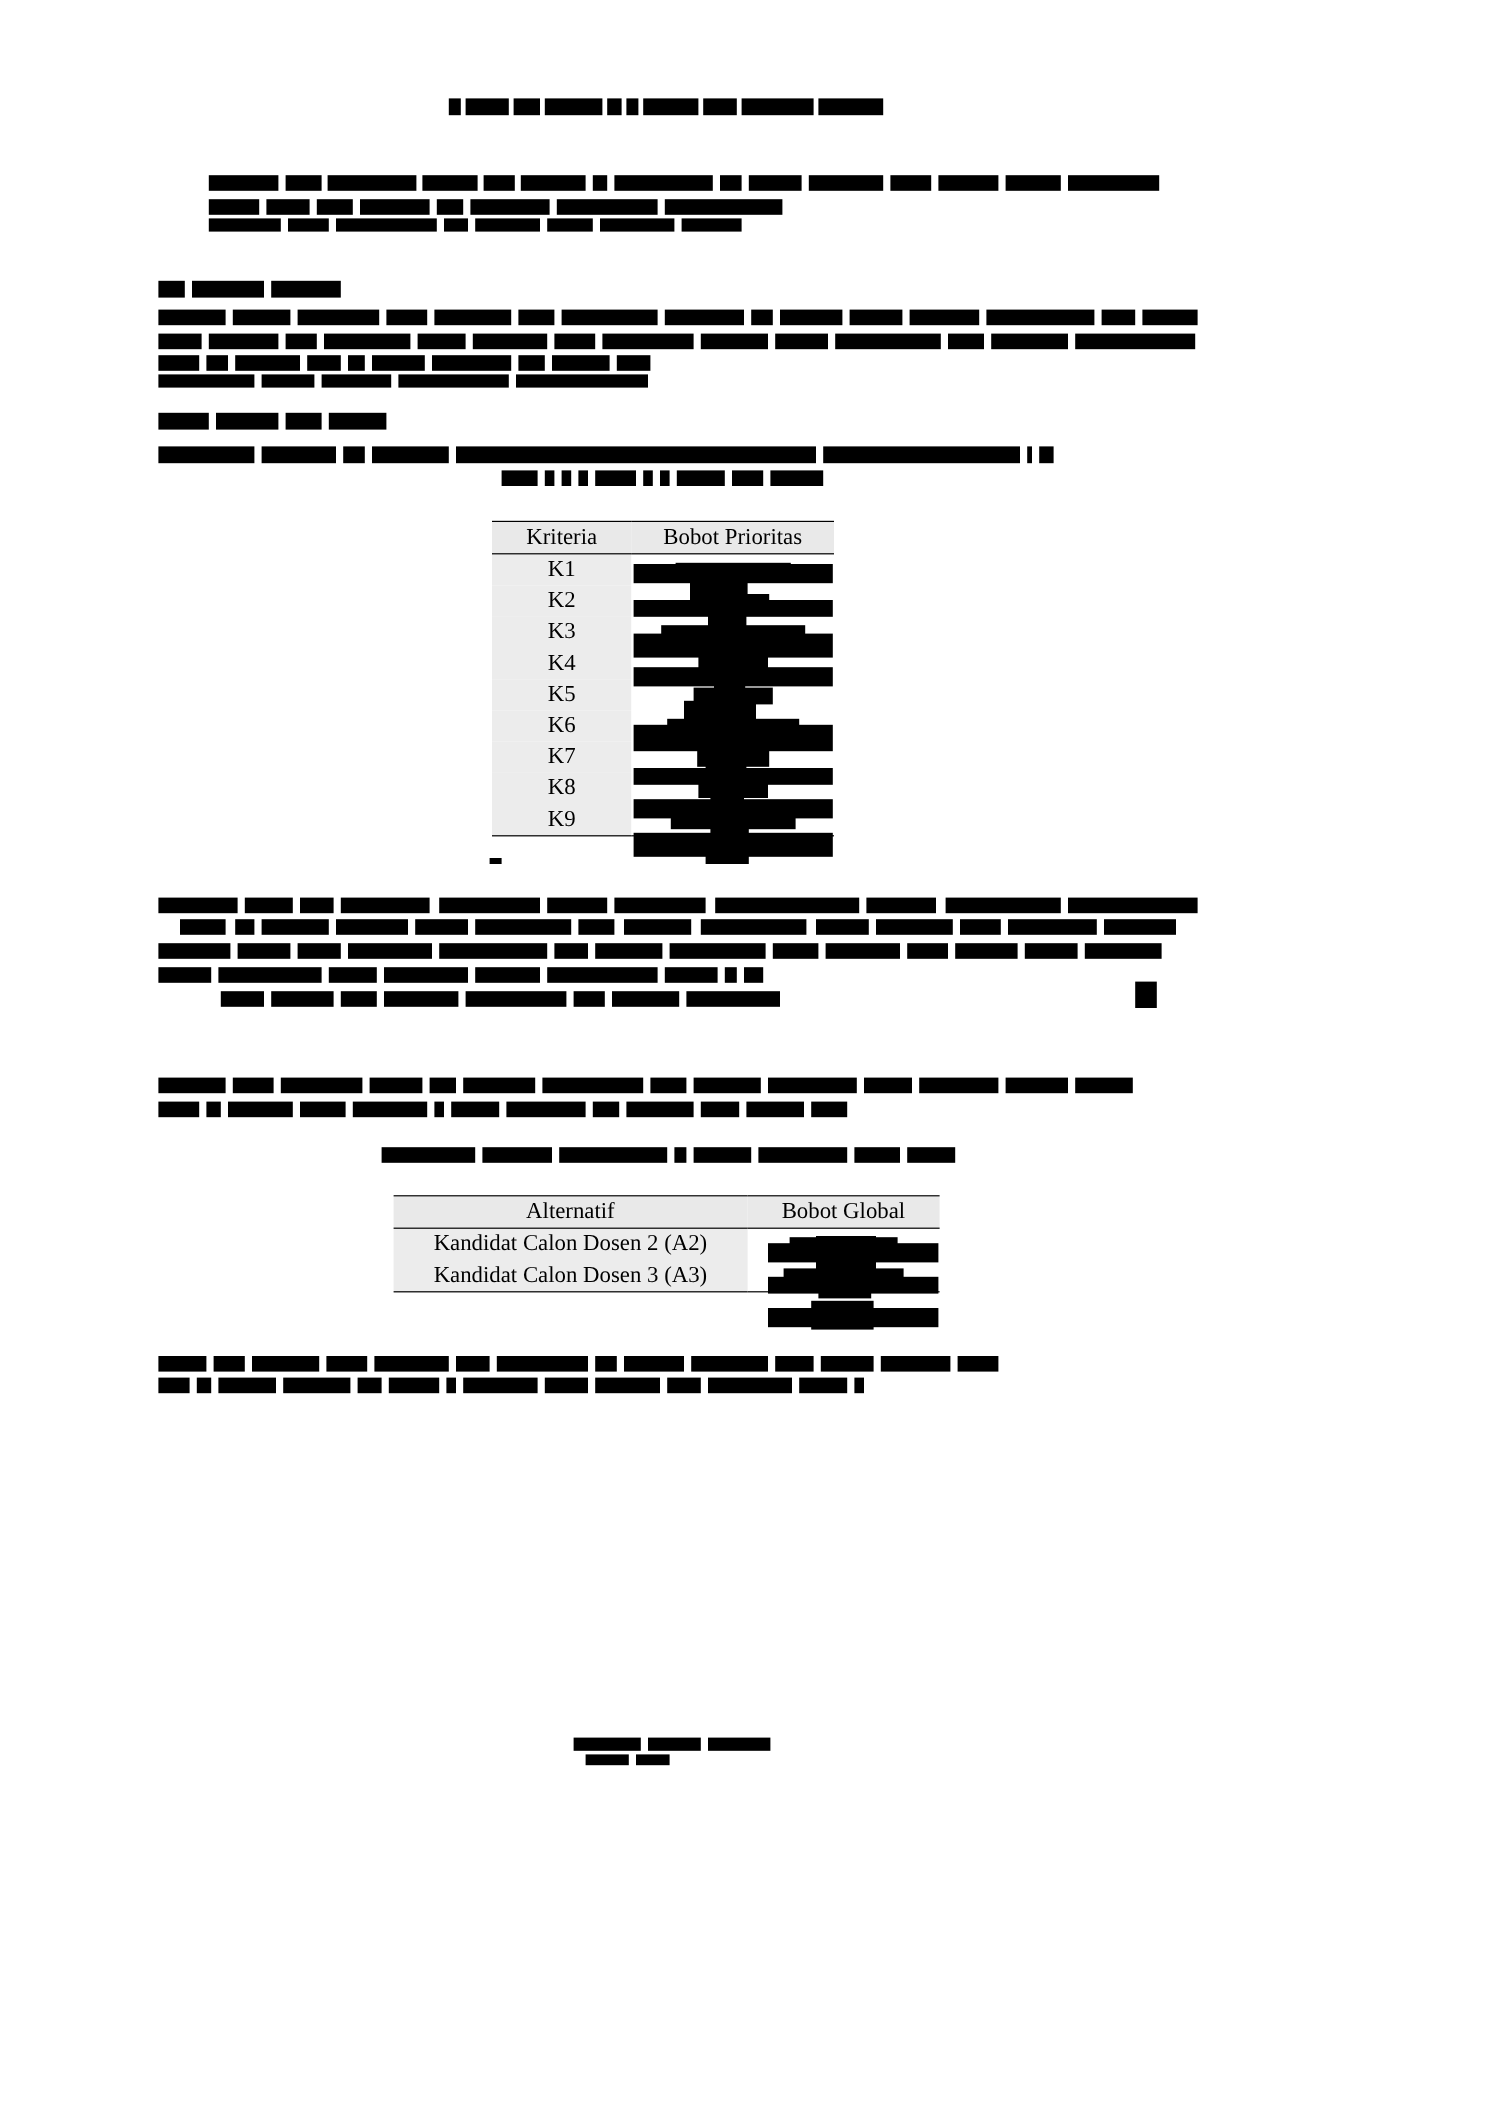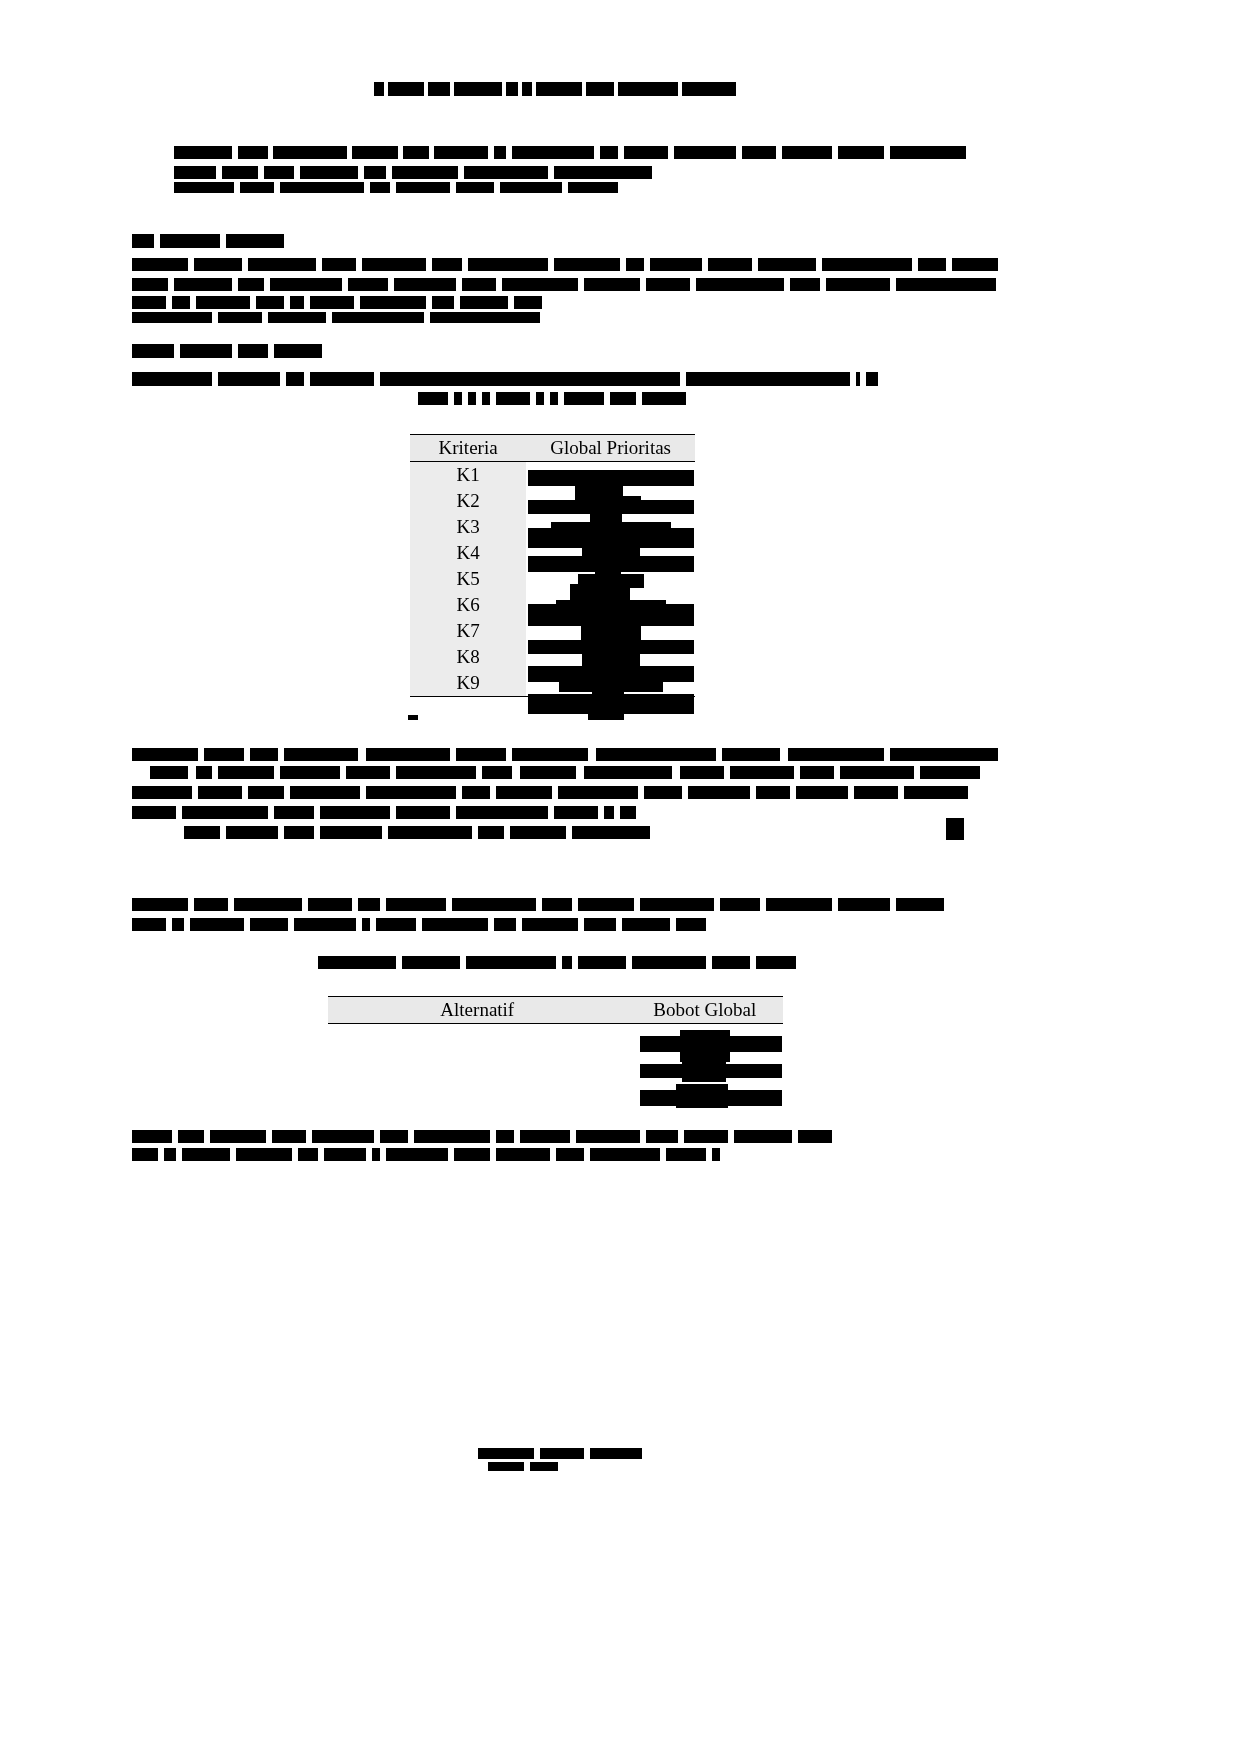--- a/index.html
+++ b/index.html
@@ -207,21 +207,21 @@
     <div class="redact" style="left:550px; top:392px; width:8px; height:13px;"></div>
     <div class="redact" style="left:564px; top:392px; width:40px; height:13px;"></div>
     <div class="redact" style="left:610px; top:392px; width:26px; height:13px;"></div>
     <div class="redact" style="left:642px; top:392px; width:44px; height:13px;"></div>
   </div>
 
   <table class="doc-table t1">
     <thead>
       <tr>
         <th class="c-krit">Kriteria</th>
-        <th class="c-bobot">Global Prioritas</th>
+        <th class="c-bobot">Bobot Prioritas</th>
       </tr>
     </thead>
     <tbody>
       <tr>
         <td class="c-krit">K1</td>
         <td class="c-bobot"><span class="val-bar" style="width:96px;"></span></td>
       </tr>
       <tr>
         <td class="c-krit">K2</td>
         <td class="c-bobot"><span class="val-bar" style="width:60px;"></span></td>
@@ -383,20 +383,28 @@
   </div>
 
   <table class="doc-table t2">
     <thead>
       <tr>
         <th class="c-alt">Alternatif</th>
         <th class="c-skor">Bobot Global</th>
       </tr>
     </thead>
     <tbody>
+      <tr>
+        <td class="c-alt">Kandidat Calon Dosen 2 (A2)</td>
+        <td class="c-skor"><span class="val-bar" style="width:90px;"></span></td>
+      </tr>
+      <tr>
+        <td class="c-alt">Kandidat Calon Dosen 3 (A3)</td>
+        <td class="c-skor"><span class="val-bar" style="width:100px;"></span></td>
+      </tr>
     </tbody>
   </table>
 
   <div>
     <div class="redact" style="left:640px; top:1036px; width:142px; height:16px;"></div>
     <div class="redact" style="left:680px; top:1030px; width:50px; height:32px;"></div>
     <div class="redact" style="left:640px; top:1064px; width:142px; height:14px;"></div>
     <div class="redact" style="left:682px; top:1060px; width:44px; height:22px;"></div>
     <div class="redact" style="left:640px; top:1090px; width:142px; height:16px;"></div>
     <div class="redact" style="left:676px; top:1084px; width:52px; height:24px;"></div>

